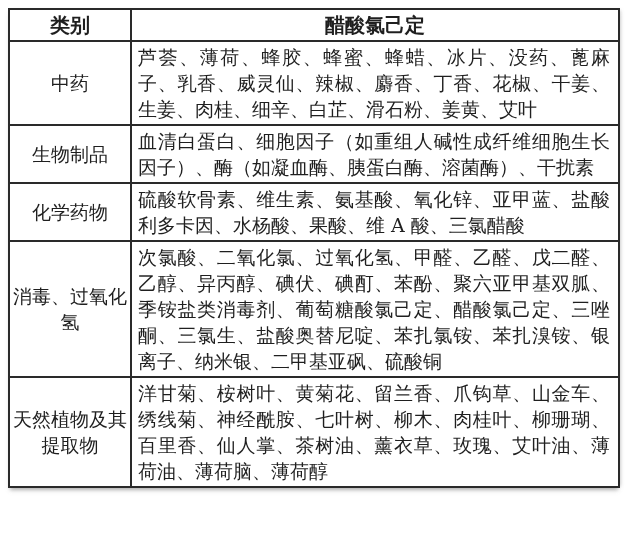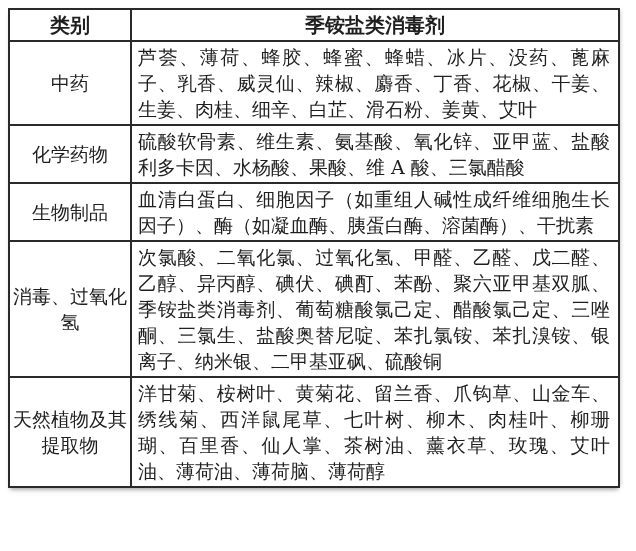--- a/index.html
+++ b/index.html
@@ -61,38 +61,38 @@
 <body>
 
 <table class="ingredients">
   <colgroup>
     <col class="cat-col">
     <col class="ex-col">
   </colgroup>
   <thead>
     <tr>
       <th>类别</th>
-      <th>季铵盐类消毒剂</th>
+      <th>醋酸氯己定</th>
     </tr>
   </thead>
   <tbody>
     <tr>
       <td class="cat">中药</td>
       <td class="ex">芦荟、薄荷、蜂胶、蜂蜜、蜂蜡、冰片、没药、蓖麻子、乳香、威灵仙、辣椒、麝香、丁香、花椒、干姜、生姜、肉桂、细辛、白芷、滑石粉、姜黄、艾叶</td>
     </tr>
     <tr>
+      <td class="cat">生物制品</td>
+      <td class="ex">血清白蛋白、细胞因子（如重组人碱性成纤维细胞生长因子）、酶（如凝血酶、胰蛋白酶、溶菌酶）、干扰素</td>
+    </tr>
+    <tr>
       <td class="cat">化学药物</td>
       <td class="ex">硫酸软骨素、维生素、氨基酸、氧化锌、亚甲蓝、盐酸利多卡因、水杨酸、果酸、维 A 酸、三氯醋酸</td>
-    </tr>
-    <tr>
-      <td class="cat">生物制品</td>
-      <td class="ex">血清白蛋白、细胞因子（如重组人碱性成纤维细胞生长因子）、酶（如凝血酶、胰蛋白酶、溶菌酶）、干扰素</td>
     </tr>
     <tr>
       <td class="cat">消毒、过氧化氢</td>
       <td class="ex">次氯酸、二氧化氯、过氧化氢、甲醛、乙醛、戊二醛、乙醇、异丙醇、碘伏、碘酊、苯酚、聚六亚甲基双胍、季铵盐类消毒剂、葡萄糖酸氯己定、醋酸氯己定、三唑酮、三氯生、盐酸奥替尼啶、苯扎氯铵、苯扎溴铵、银离子、纳米银、二甲基亚砜、硫酸铜</td>
     </tr>
     <tr>
       <td class="cat">天然植物及其提取物</td>
-      <td class="ex">洋甘菊、桉树叶、黄菊花、留兰香、爪钩草、山金车、绣线菊、西洋鼠尾草、七叶树、柳木、肉桂叶、柳珊瑚、百里香、仙人掌、茶树油、薰衣草、玫瑰、艾叶油、薄荷油、薄荷脑、薄荷醇</td>
+      <td class="ex">洋甘菊、桉树叶、黄菊花、留兰香、爪钩草、山金车、绣线菊、神经酰胺、七叶树、柳木、肉桂叶、柳珊瑚、百里香、仙人掌、茶树油、薰衣草、玫瑰、艾叶油、薄荷油、薄荷脑、薄荷醇</td>
     </tr>
   </tbody>
 </table>
 
 </body></html>

